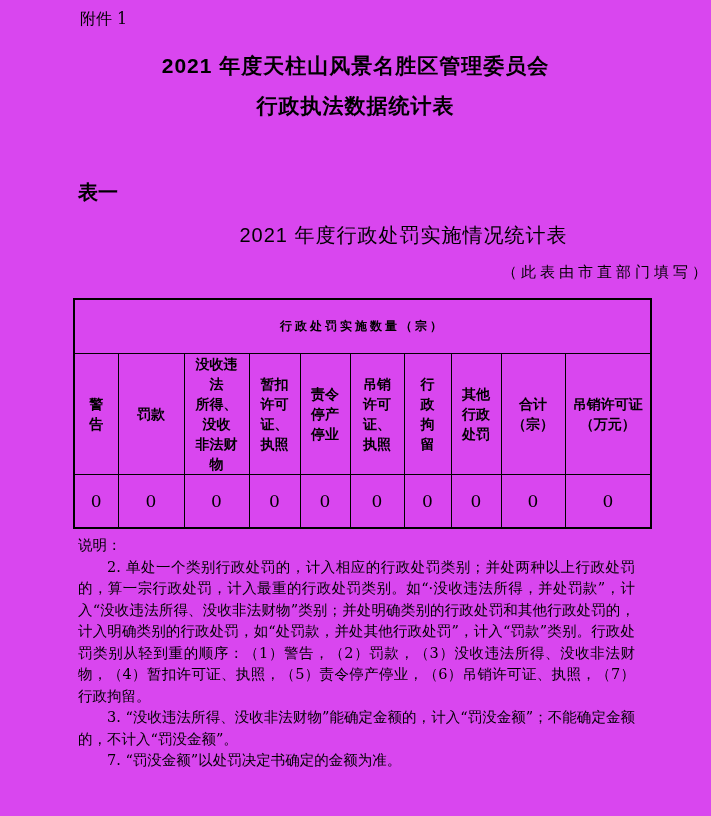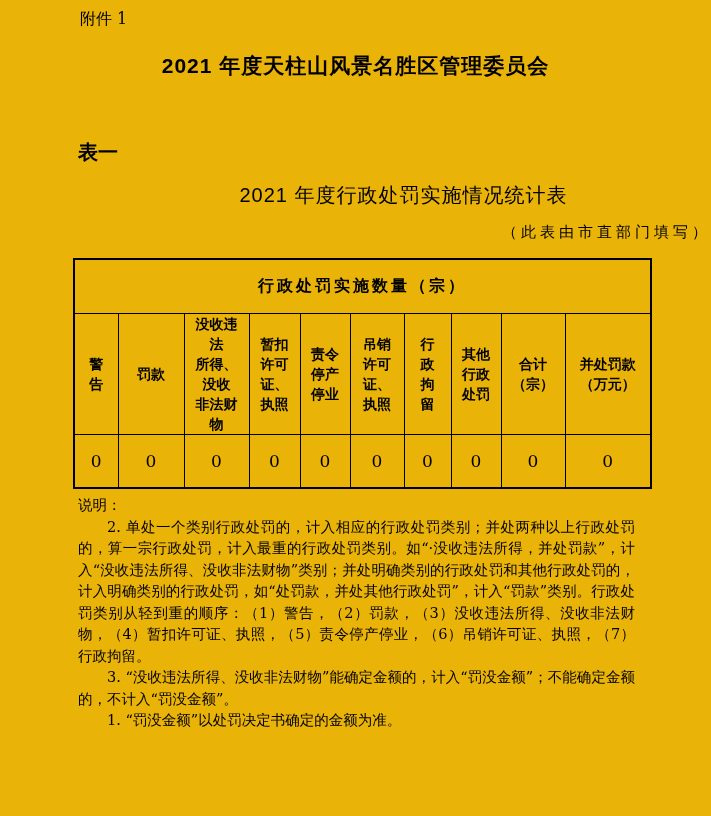--- a/index.html
+++ b/index.html
@@ -4,21 +4,21 @@
 <style>
   html, body {
     margin: 0;
     padding: 0;
     background: #ffffff;
   }
   .page {
     position: relative;
     width: 711px;
     height: 816px;
-    background: #eab308;
+    background: #d946ef;
     color: #000000;
     font-family: "DejaVu Serif", "Liberation Serif", serif;
     overflow: hidden;
     box-sizing: border-box;
   }
   .attachment {
     margin: 8px 0 0 80px;
     font-size: 16px;
     line-height: 22px;
   }
@@ -66,21 +66,21 @@
     border: 1px solid #000000;
     text-align: center;
     vertical-align: middle;
     padding: 0;
     overflow: hidden;
   }
   tr.span-row { height: 54px; }
   tr.head-row { height: 120px; }
   tr.value-row { height: 54px; }
   th.span-header {
-    font-size: 16px;
+    font-size: 12px;
     font-weight: bold;
     letter-spacing: 3px;
   }
   th.col-header {
     font-size: 14px;
     font-weight: bold;
     line-height: 20px;
     white-space: pre-line;
   }
   td.value-cell {
@@ -104,20 +104,21 @@
 </style>
 </head>
 <body>
 
 <div class="page">
 
   <div class="attachment">附件 1</div>
 
   <div class="main-title">
     <div>2021 年度天柱山风景名胜区管理委员会</div>
+    <div>行政执法数据统计表</div>
   </div>
 
   <div class="table-label">表一</div>
 
   <div class="sub-title">2021 年度行政处罚实施情况统计表</div>
 
   <div class="fill-note">（此表由市直部门填写）</div>
 
   <table class="stat-table">
     <colgroup>
@@ -159,21 +160,21 @@
 执照</th>
         <th class="col-header">行
 政
 拘
 留</th>
         <th class="col-header">其他
 行政
 处罚</th>
         <th class="col-header">合计
 （宗）</th>
-        <th class="col-header">并处罚款
+        <th class="col-header">吊销许可证
 （万元）</th>
       </tr>
       <tr class="value-row">
         <td class="value-cell">0</td>
         <td class="value-cell">0</td>
         <td class="value-cell">0</td>
         <td class="value-cell">0</td>
         <td class="value-cell">0</td>
         <td class="value-cell">0</td>
         <td class="value-cell">0</td>
@@ -181,16 +182,16 @@
         <td class="value-cell">0</td>
         <td class="value-cell">0</td>
       </tr>
     </tbody>
   </table>
 
   <div class="notes">
     <p>说明：</p>
     <p class="indent">2. 单处一个类别行政处罚的，计入相应的行政处罚类别；并处两种以上行政处罚的，算一宗行政处罚，计入最重的行政处罚类别。如“·没收违法所得，并处罚款”，计入“没收违法所得、没收非法财物”类别；并处明确类别的行政处罚和其他行政处罚的，计入明确类别的行政处罚，如“处罚款，并处其他行政处罚”，计入“罚款”类别。行政处罚类别从轻到重的顺序：（1）警告，（2）罚款，（3）没收违法所得、没收非法财物，（4）暂扣许可证、执照，（5）责令停产停业，（6）吊销许可证、执照，（7）行政拘留。</p>
     <p class="indent">3. “没收违法所得、没收非法财物”能确定金额的，计入“罚没金额”；不能确定金额的，不计入“罚没金额”。</p>
-    <p class="indent">1. “罚没金额”以处罚决定书确定的金额为准。</p>
+    <p class="indent">7. “罚没金额”以处罚决定书确定的金额为准。</p>
   </div>
 
 </div>
 
 </body></html>

